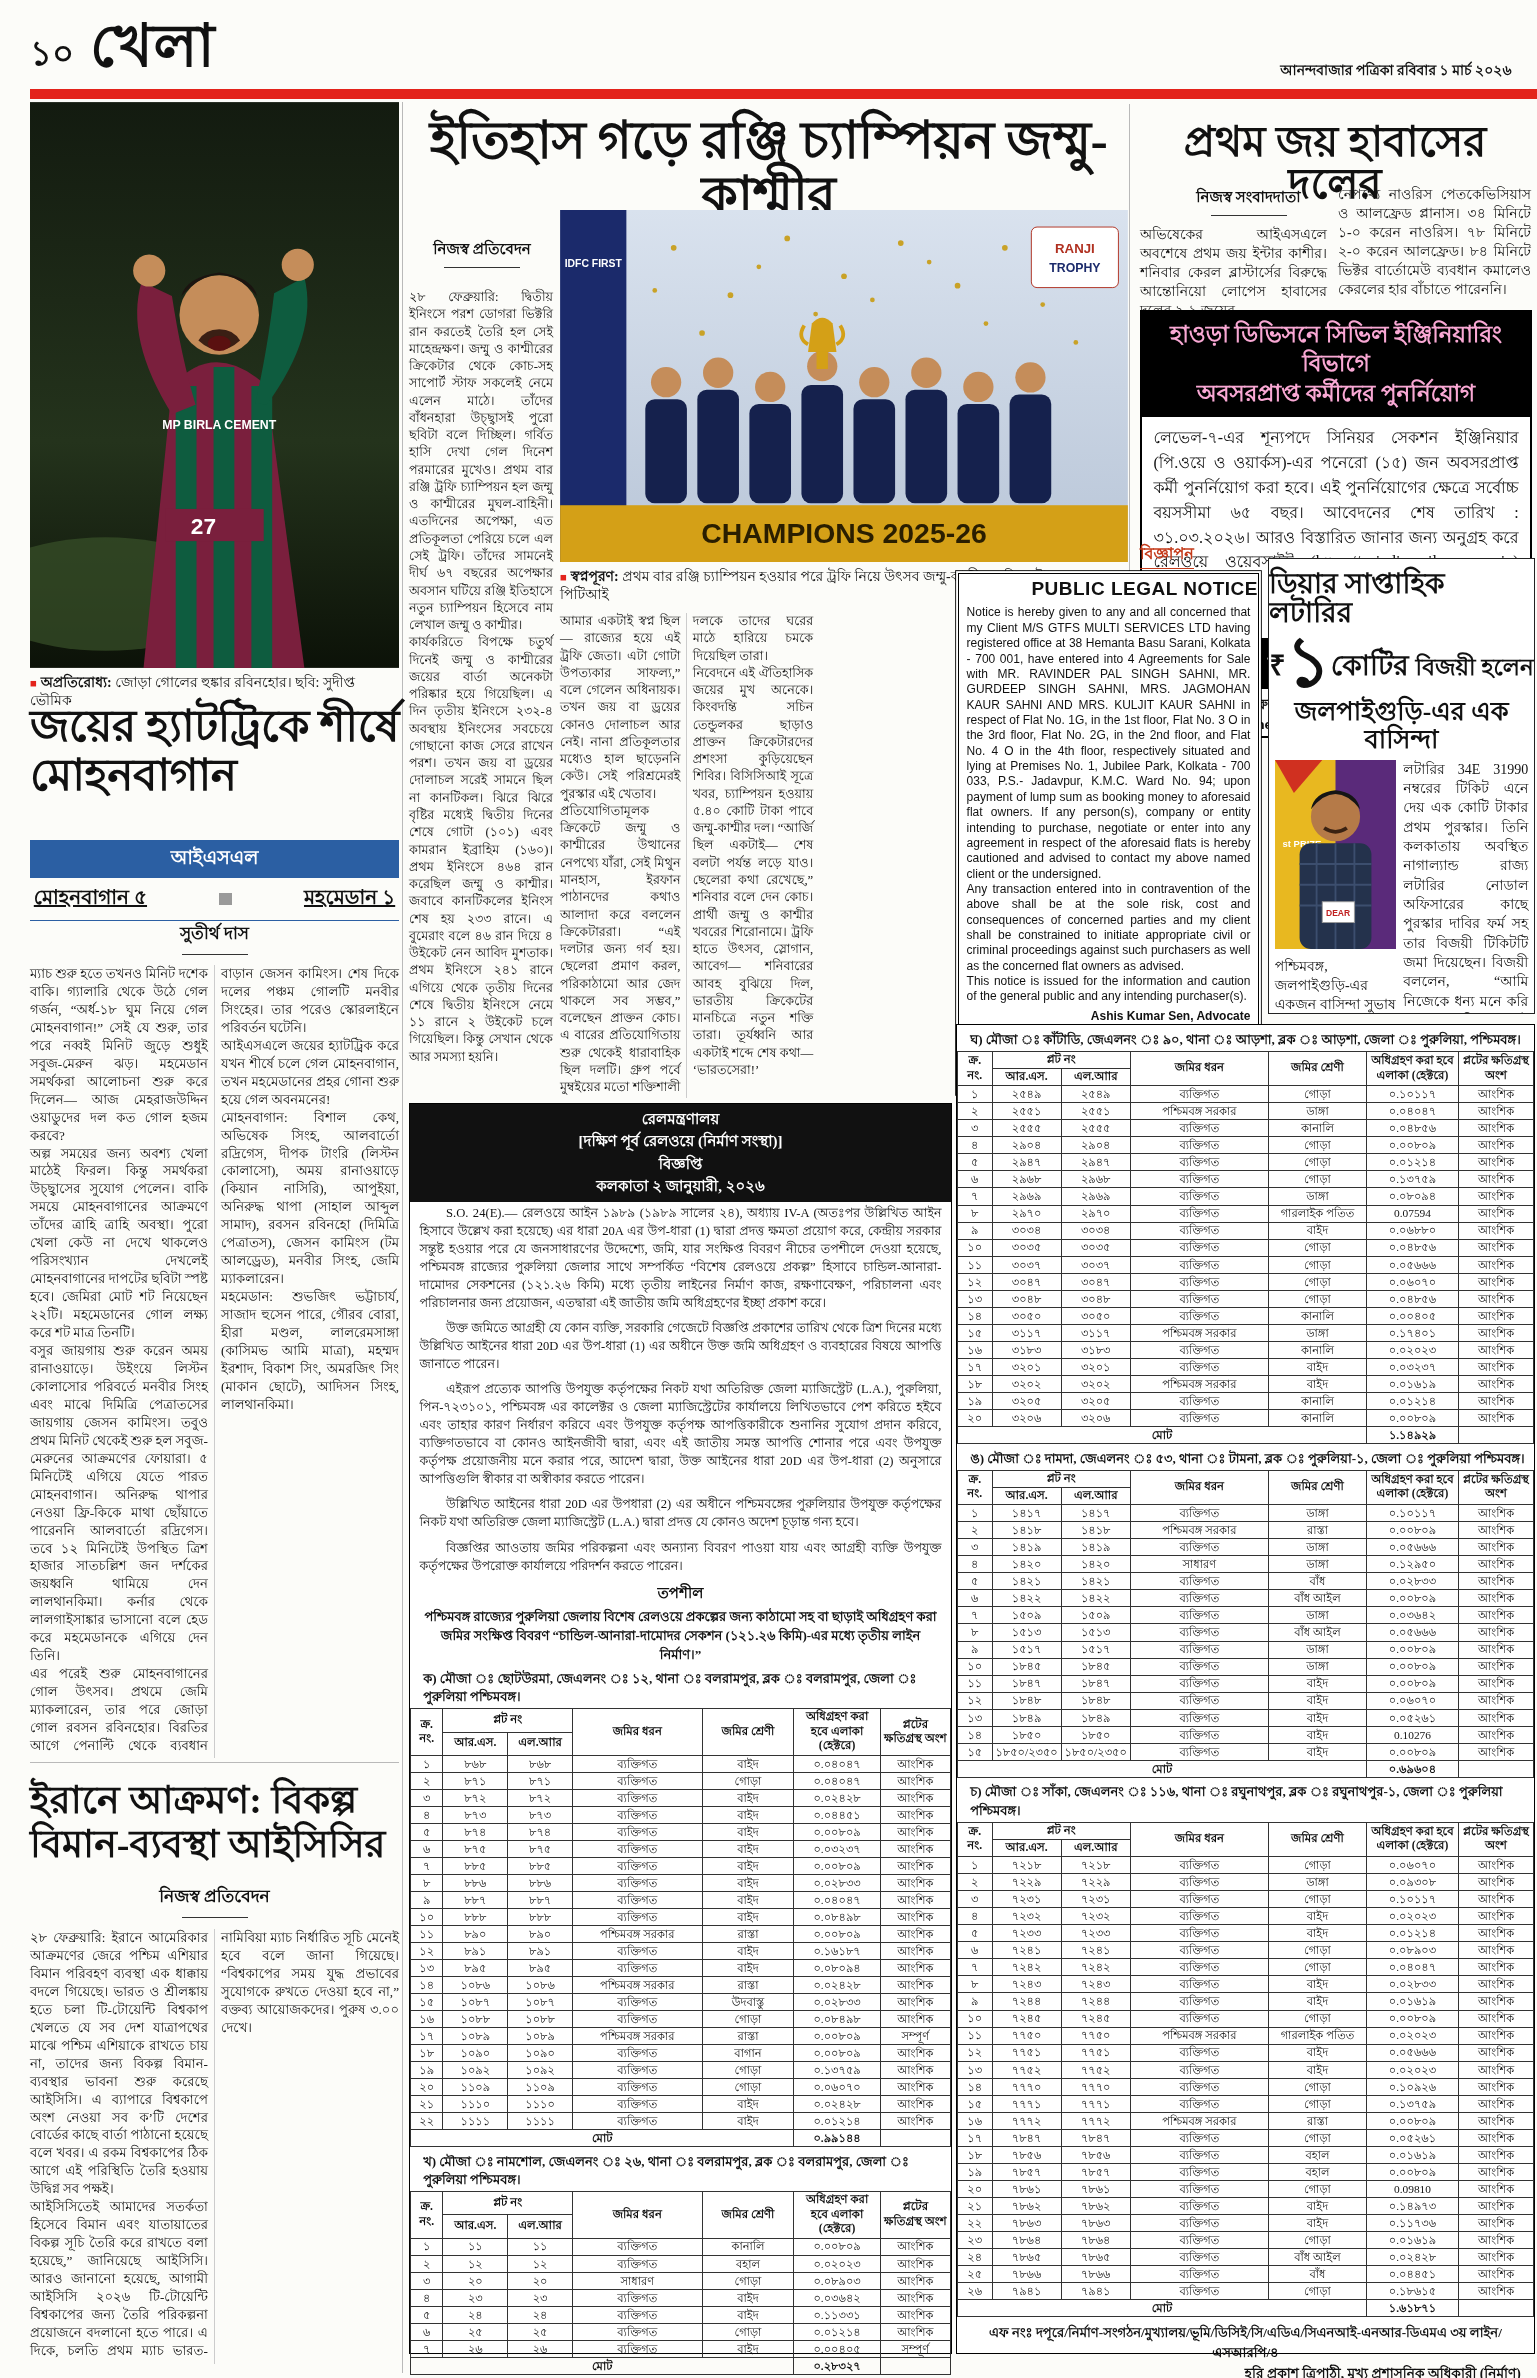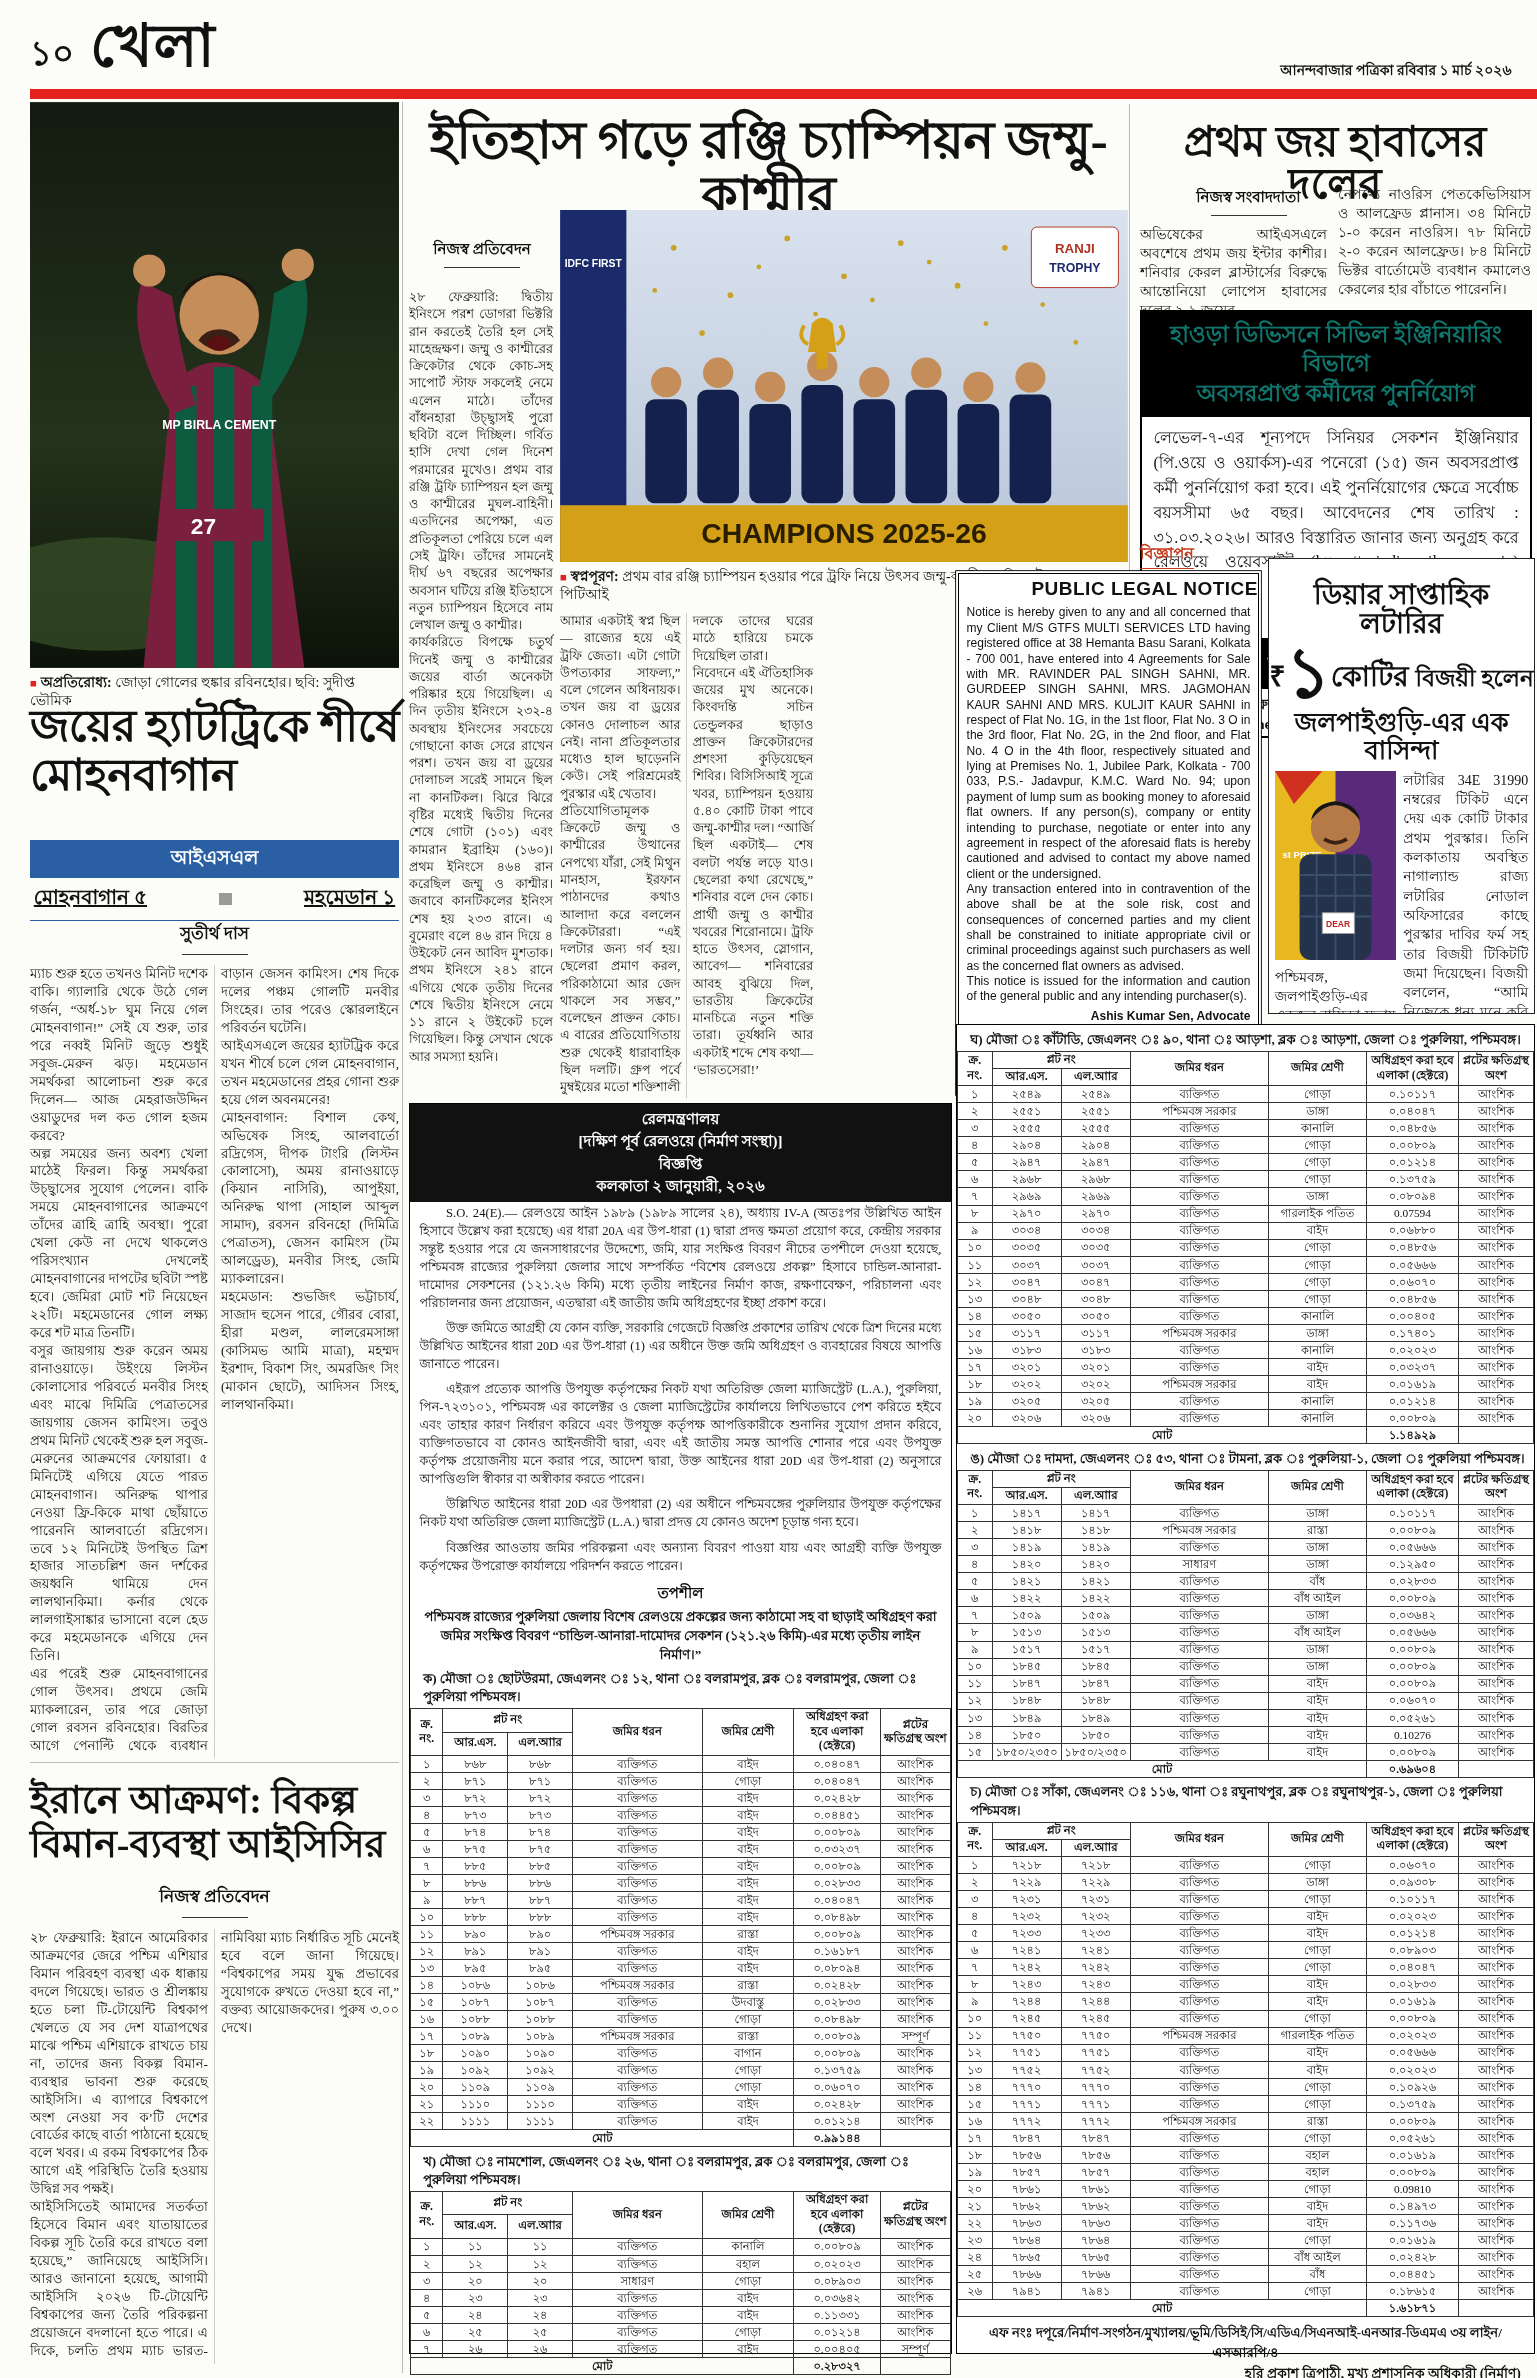--- a/index.html
+++ b/index.html
@@ -28,36 +28,36 @@
   
   .ranji-h{font-size:52px;font-weight:900;text-align:center;line-height:1.05;letter-spacing:-0.5px;}
   .small-by{font-size:15px;font-weight:bold;text-align:center;}
   .small-by:after{content:"";display:block;width:76px;border-top:1.9px solid #333;margin:4.7px auto 0;}
   
   .habas-h{font-size:42px;font-weight:900;text-align:center;line-height:1;}
   
   .iran-h{font-size:38px;font-weight:900;line-height:1.15;}
   
   .recruit{border:2.8px solid #000;background:#fff;}
-  .recruit .ttl{background:#000;color:#0f766e;text-align:center;font-size:23px;font-weight:bold;padding:7.6px 3.8px;line-height:1.3;}
+  .recruit .ttl{background:#000;color:#f9a8d4;text-align:center;font-size:23px;font-weight:bold;padding:7.6px 3.8px;line-height:1.3;}
   .recruit .bdy{font-size:16px;padding:9.5px 11.4px 1.9px;text-align:justify;line-height:1.55;}
   .recruit .sgn{font-size:16px;font-weight:bold;text-align:right;padding:1.9px 11.4px 7.6px;}
   .recruit .brand{background:#000;color:#fff;text-align:center;font-size:28px;font-weight:900;padding:1.9px 0;}
   .recruit .follow{font-size:13.7px;font-weight:bold;padding:3.8px 5.7px;font-family:"Liberation Sans",sans-serif;}
   .xbadge{display:inline-block;width:15px;height:15px;background:#000;color:#fff;font-size:11.4px;line-height:15px;text-align:center;font-weight:bold;}
   .fbadge{display:inline-block;width:15px;height:15px;background:#000;color:#fff;border-radius:50%;font-size:11.4px;line-height:15px;text-align:center;font-weight:bold;}
   .adlabel{color:#c43a1a;font-size:16px;font-weight:bold;border-bottom:0.9px solid #c43a1a;display:inline-block;}
   
   .legal{border:1.9px solid #000;box-shadow:0 0 0 1.9px #fff,0 0 0 2.8px #000;background:#fff;font-family:"Liberation Sans",sans-serif;}
   .legal .lt{font-size:19px;font-weight:900;text-align:right;padding:3.8px 0;letter-spacing:0.5px;}
   .legal .lb{font-size:12px;text-align:justify;padding:1.9px 7.6px;line-height:1.28;white-space:pre-line;}
   .legal .ls{font-size:12px;text-align:right;padding:1.9px 7.6px 5.7px;line-height:1.3;white-space:pre-line;font-weight:bold;}
   
   .lotto{border:1.9px solid #222;background:#fff;}
-  .lotto .l1{font-size:28px;font-weight:900;text-align:center;line-height:1.05;margin-top:21px;}
+  .lotto .l1{font-size:28px;font-weight:900;text-align:left;line-height:1.05;margin-top:10px;}
   .lotto .l2{font-size:28px;font-weight:900;text-align:center;line-height:1;}
   .lotto .big1{font-size:70px;font-weight:900;vertical-align:-11.4px;}
   .lotto .l3{font-size:25.6px;font-weight:900;text-align:center;line-height:1.1;}
   .lotto .bodytxt{font-size:14px;text-align:justify;line-height:1.38;white-space:pre-line;}
   
   .tender{border:1.9px solid #000;background:#fff;}
   .tender .th4{background:#111;color:#fff;text-align:center;font-weight:bold;padding:3.8px 0;line-height:1.5;font-size:15px;}
   .tender .para{font-size:12.6px;text-align:justify;line-height:1.42;padding:3.8px 9.5px;text-indent:26.5px;}
   .tender .sched{font-size:15px;font-weight:bold;text-align:center;padding:1.9px 0;}
   .tender .intro{font-size:13px;font-weight:bold;text-align:center;line-height:1.45;padding:0 9.5px;}

